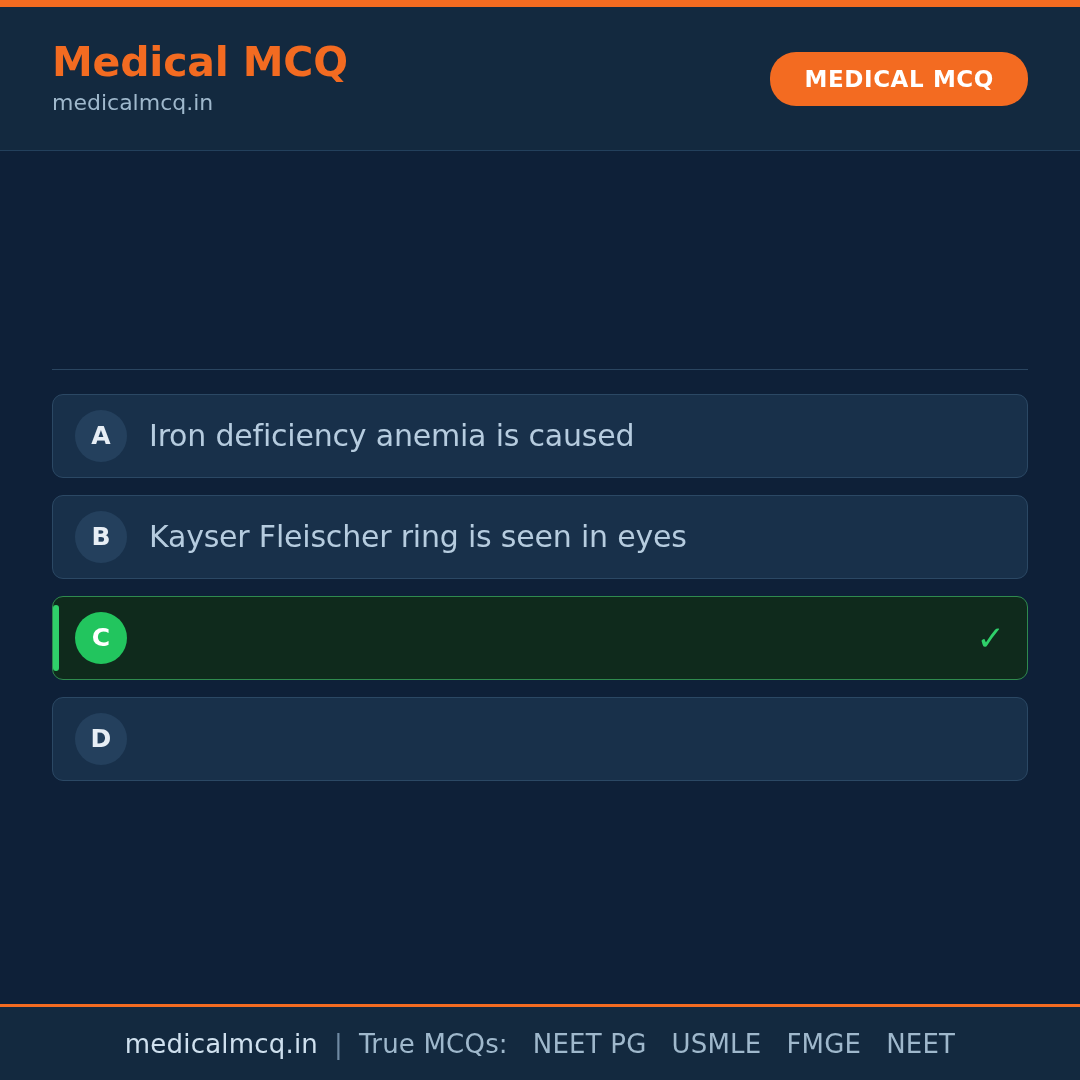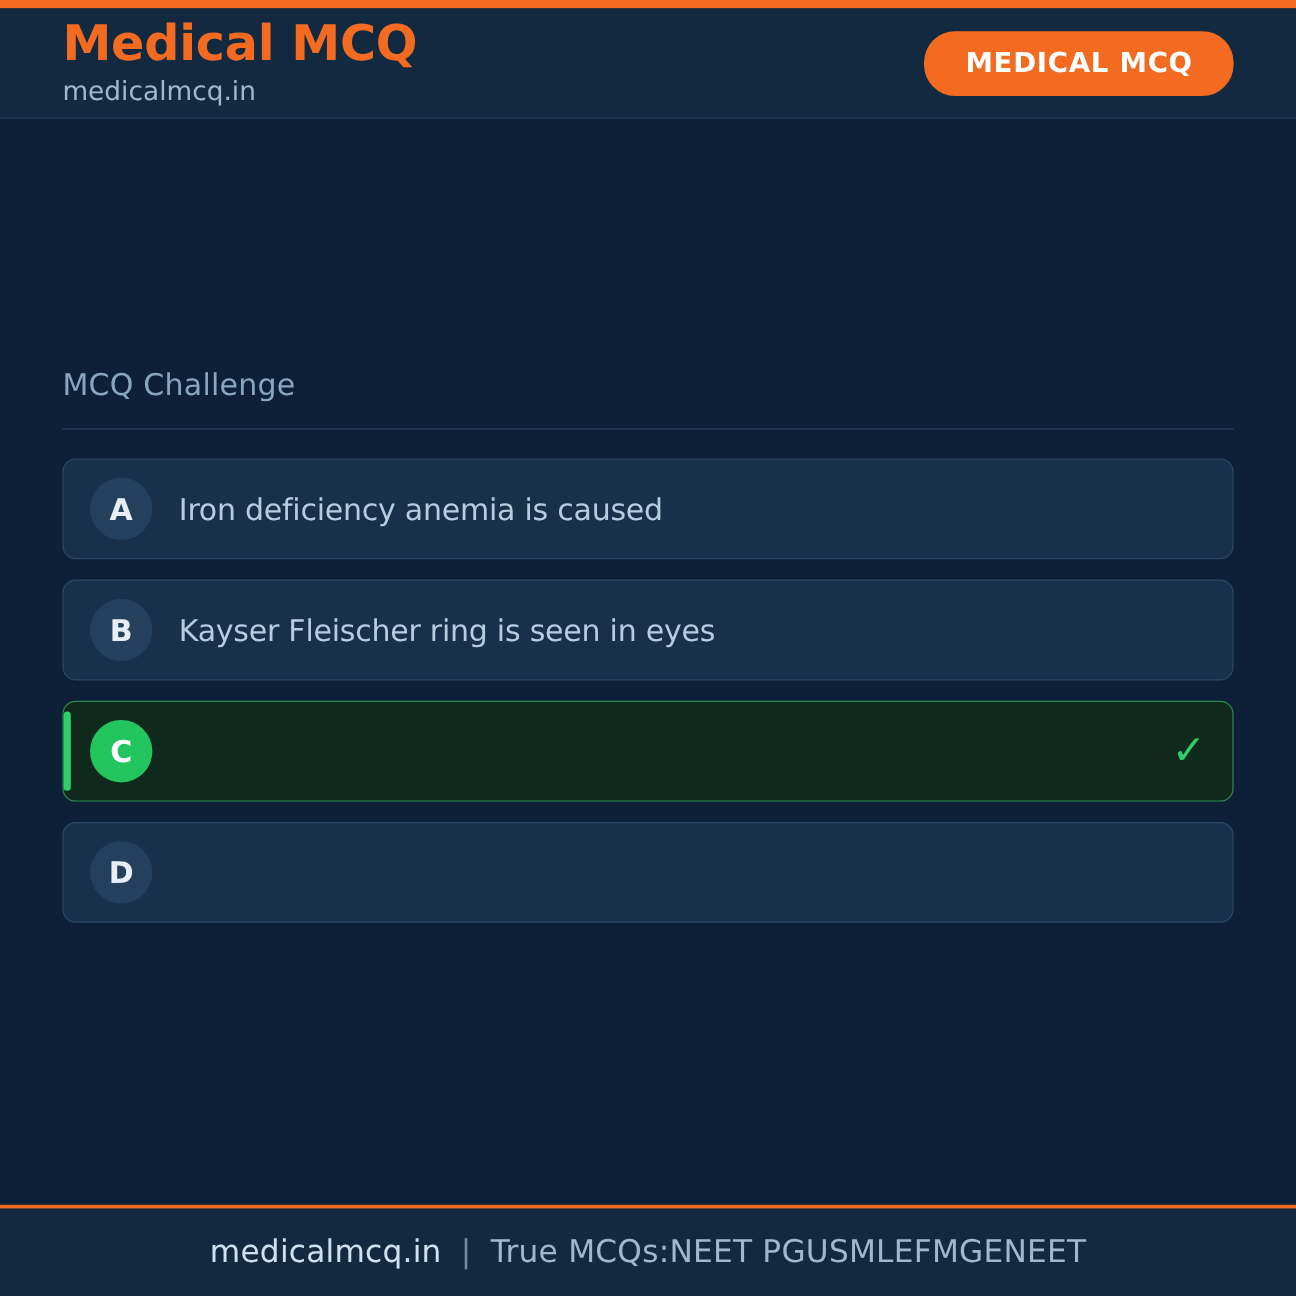--- a/index.html
+++ b/index.html
@@ -21,21 +21,21 @@
   
   .top-accent {
     height: 7px;
     width: 100%;
     background: #f36b21;
     flex: 0 0 auto;
   }
   
   .header {
     position: relative;
-    height: 92px;
+    height: 144px;
     flex: 0 0 auto;
     background: #13293f;
     border-bottom: 1px solid #23405c;
     display: flex;
     align-items: center;
     justify-content: space-between;
     padding: 0 52px;
   }
   .brand-block { display: flex; flex-direction: column; justify-content: center; }
   .brand-title {
@@ -109,21 +109,21 @@
     color: #e7eef5;
     font-size: 25px;
     font-weight: bold;
     display: flex;
     align-items: center;
     justify-content: center;
     flex: 0 0 auto;
   }
   .option .label {
     margin-left: 22px;
-    font-size: 25px;
+    font-size: 30px;
     color: #b6ccdf;
     letter-spacing: -0.2px;
   }
   .option .tick {
     margin-left: auto;
     font-size: 34px;
     color: #2fd06a;
     font-weight: bold;
     visibility: hidden;
   }
@@ -155,40 +155,39 @@
     gap: 0;
   }
   .footer-text {
     font-size: 26px;
     color: #9fb8cc;
     letter-spacing: 0.2px;
     white-space: nowrap;
   }
   .footer-site { color: #cfe0ee; }
   .footer-sep { margin: 0 16px; color: #6f8aa3; }
-  .exam { margin-left: 0; color: #9fb8cc; }
+  .exam { margin-left: 25px; color: #9fb8cc; }
 </style>
 </head>
 <body>
 
 <div class="page">
 
   <div class="top-accent"></div>
 
   <div class="header">
     <div class="brand-block">
       <div class="brand-title">Medical MCQ</div>
       <div class="brand-sub">medicalmcq.in</div>
     </div>
     <div class="header-pill">MEDICAL MCQ</div>
   </div>
 
   <div class="body">
     <div class="content">
-      <div class="kicker">MCQ Challenge</div>
       <div class="divider"></div>
 
       <div class="options">
 
         <div class="option">
           <div class="badge">A</div>
           <div class="label">Iron deficiency anemia is caused</div>
           <div class="tick">✓</div>
         </div>
 

